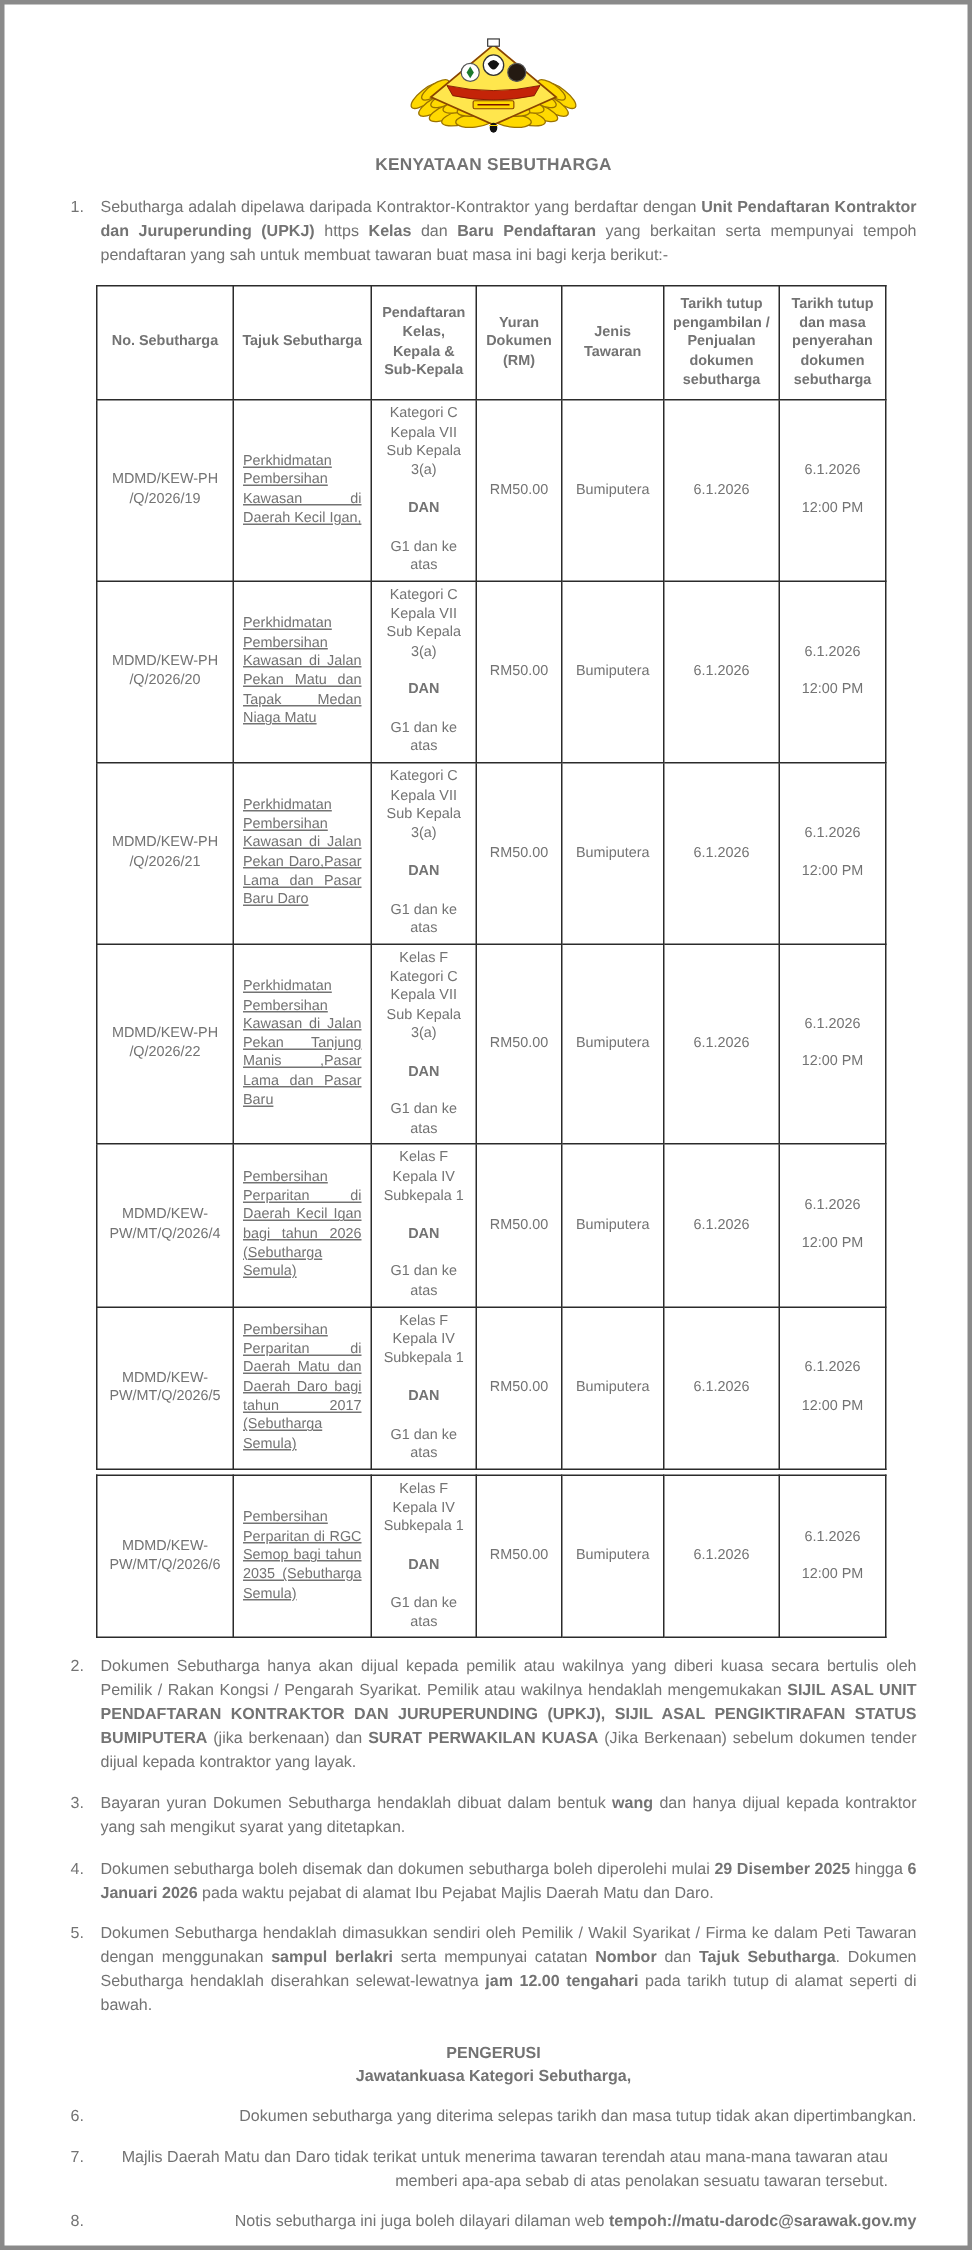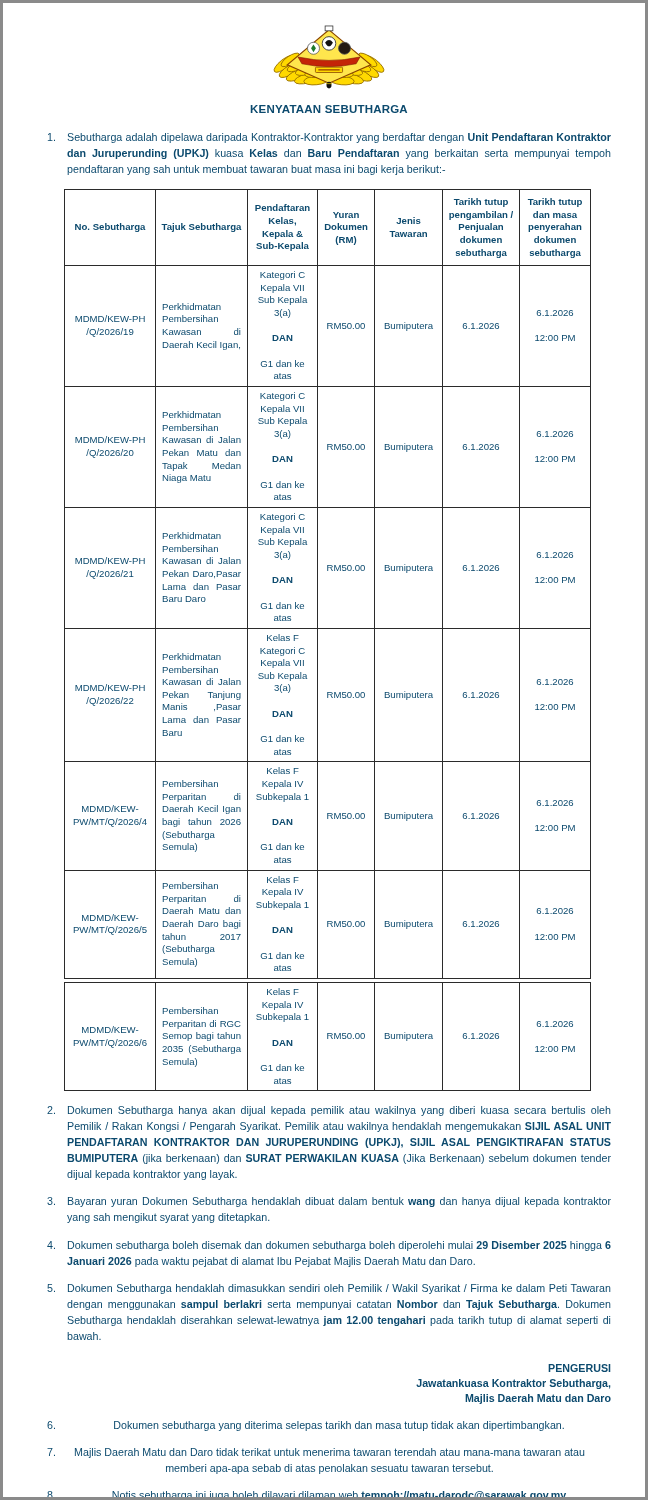--- a/index.html
+++ b/index.html
@@ -1,39 +1,39 @@
 <!DOCTYPE html>
 <html><head>
 <meta charset="utf-8">
 <style>
   html,body{margin:0;padding:0;background:#fff;}
   .page{
     width:648px;height:1500px;box-sizing:border-box;
     border:3px solid #8a8a8a;background:#fff;overflow:hidden;
     padding:0 34px 0 44px;
     font-family:"Liberation Sans","DejaVu Sans",sans-serif;
-    color:#0c4a6e;
+    color:#737373;
   }
   .logo-wrap{text-align:center;margin-top:22px;}
   .title{text-align:center;font-weight:bold;font-size:11.5px;letter-spacing:.2px;margin:10px 0 14px;}
   .item{display:flex;font-size:10.7px;line-height:1.5;margin:11px 0;}
   .item .num{width:20px;flex-shrink:0;}
   .item .txt{flex:1;text-align:justify;}
-  .item .txt.left{text-align:center;}
+  .item .txt.left{text-align:right;}
   b{font-weight:bold;}
   
   .tbl{border-collapse:collapse;table-layout:fixed;width:526px;margin-left:17px;font-size:9.6px;line-height:1.32;}
   .tbl.first{margin-top:12px;}
   .tbl.second{margin-top:3px;margin-bottom:4px;}
   .tbl th,.tbl td{border:1px solid #2b2b2b;vertical-align:middle;text-align:center;
     padding:3px 4px;word-wrap:break-word;white-space:pre-line;}
   .tbl th{font-weight:bold;height:69px;}
-  .tbl td.tajuk{text-align:justify;text-align-last:left;padding:3px 6px;}
+  .tbl td.tajuk{text-align:justify;text-align-last:left;padding:3px 6px;text-decoration:underline;}
   
-  .address{text-align:right;font-weight:bold;font-size:10.7px;line-height:1.4;margin:17px 0 4px;}
+  .address{text-align:center;font-weight:bold;font-size:10.7px;line-height:1.4;margin:17px 0 4px;}
 </style>
 </head>
 <body>
 
 <div class="page">
 
   <div class="logo-wrap">
     <svg width="120" height="64" viewBox="0 0 120 66">
       <g fill="#FFD900" stroke="#9a7200" stroke-width="0.9">
 
@@ -75,21 +75,21 @@
 
       <ellipse cx="60" cy="62" rx="2.6" ry="3.4" fill="#111"></ellipse>
       <line x1="57" y1="60.5" x2="63" y2="60.5" stroke="#FFD900" stroke-width="0.7"></line>
     </svg>
   </div>
 
   <div class="title">KENYATAAN SEBUTHARGA</div>
 
   <div class="item">
     <span class="num">1.</span>
-    <span class="txt"><span>Sebutharga adalah dipelawa daripada Kontraktor-Kontraktor yang berdaftar dengan </span><b>Unit Pendaftaran Kontraktor dan Juruperunding (UPKJ)</b><span> kuasa </span><b>Kelas</b><span> dan </span><b>Baru Pendaftaran</b><span> yang berkaitan serta mempunyai tempoh pendaftaran yang sah untuk membuat tawaran buat masa ini bagi kerja berikut:-</span></span>
+    <span class="txt"><span>Sebutharga adalah dipelawa daripada Kontraktor-Kontraktor yang berdaftar dengan </span><b>Unit Pendaftaran Kontraktor dan Juruperunding (UPKJ)</b><span> https </span><b>Kelas</b><span> dan </span><b>Baru Pendaftaran</b><span> yang berkaitan serta mempunyai tempoh pendaftaran yang sah untuk membuat tawaran buat masa ini bagi kerja berikut:-</span></span>
   </div>
 
   <table class="tbl first">
     <colgroup>
       <col style="width:91px">
         <col style="width:92px">
         <col style="width:70px">
       <col style="width:57px">
         <col style="width:68px">
         <col style="width:77px">
@@ -267,22 +267,21 @@
     <span class="num">4.</span>
     <span class="txt"><span>Dokumen sebutharga boleh disemak dan dokumen sebutharga boleh diperolehi mulai </span><b>29 Disember 2025</b><span> hingga </span><b>6 Januari 2026</b><span> pada waktu pejabat di alamat Ibu Pejabat Majlis Daerah Matu dan Daro.</span></span>
   </div>
   <div class="item" style="margin-bottom:2px">
     <span class="num">5.</span>
     <span class="txt"><span>Dokumen Sebutharga hendaklah dimasukkan sendiri oleh Pemilik / Wakil Syarikat / Firma ke dalam  Peti Tawaran dengan menggunakan </span><b>sampul berlakri</b><span> serta mempunyai catatan </span><b>Nombor</b><span> dan </span><b>Tajuk Sebutharga</b><span>. Dokumen Sebutharga hendaklah diserahkan selewat-lewatnya </span><b>jam 12.00 tengahari</b><span> pada tarikh tutup di alamat seperti di bawah.</span></span>
   </div>
 
   <div class="address">
     <div>PENGERUSI</div>
-    <div>Jawatankuasa Kontraktor Sebutharga,</div>
-    <div>Majlis Daerah Matu dan Daro</div>
+    <div>Jawatankuasa Kategori Sebutharga,</div>
   </div>
 
   <div class="item">
     <span class="num">6.</span>
     <span class="txt left"><span>Dokumen sebutharga yang diterima selepas tarikh dan masa tutup tidak akan dipertimbangkan.</span></span>
   </div>
   <div class="item">
     <span class="num">7.</span>
     <span class="txt left" style="max-width:525px"><span>Majlis Daerah Matu dan Daro tidak terikat untuk menerima tawaran terendah atau mana-mana tawaran atau memberi apa-apa sebab di atas penolakan sesuatu tawaran tersebut.</span></span>
   </div>

